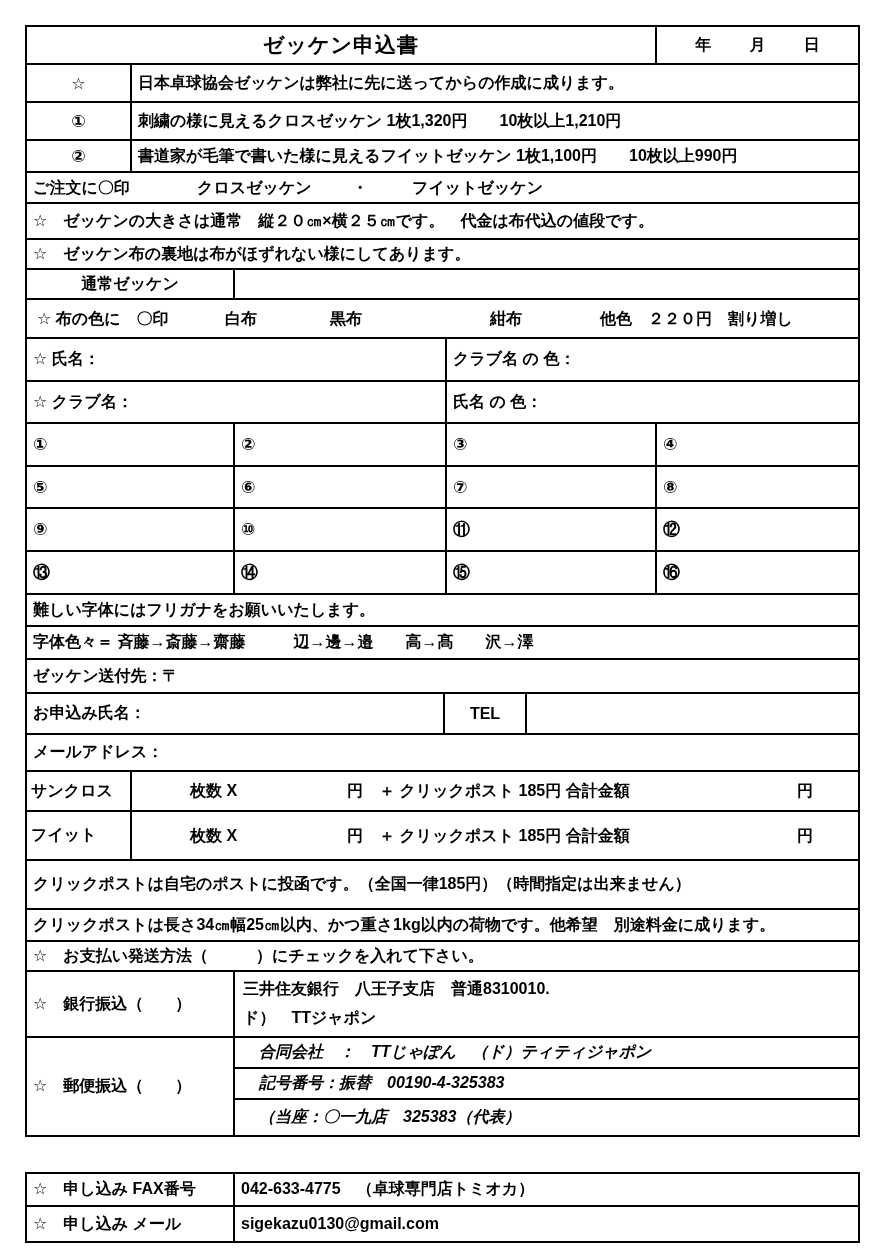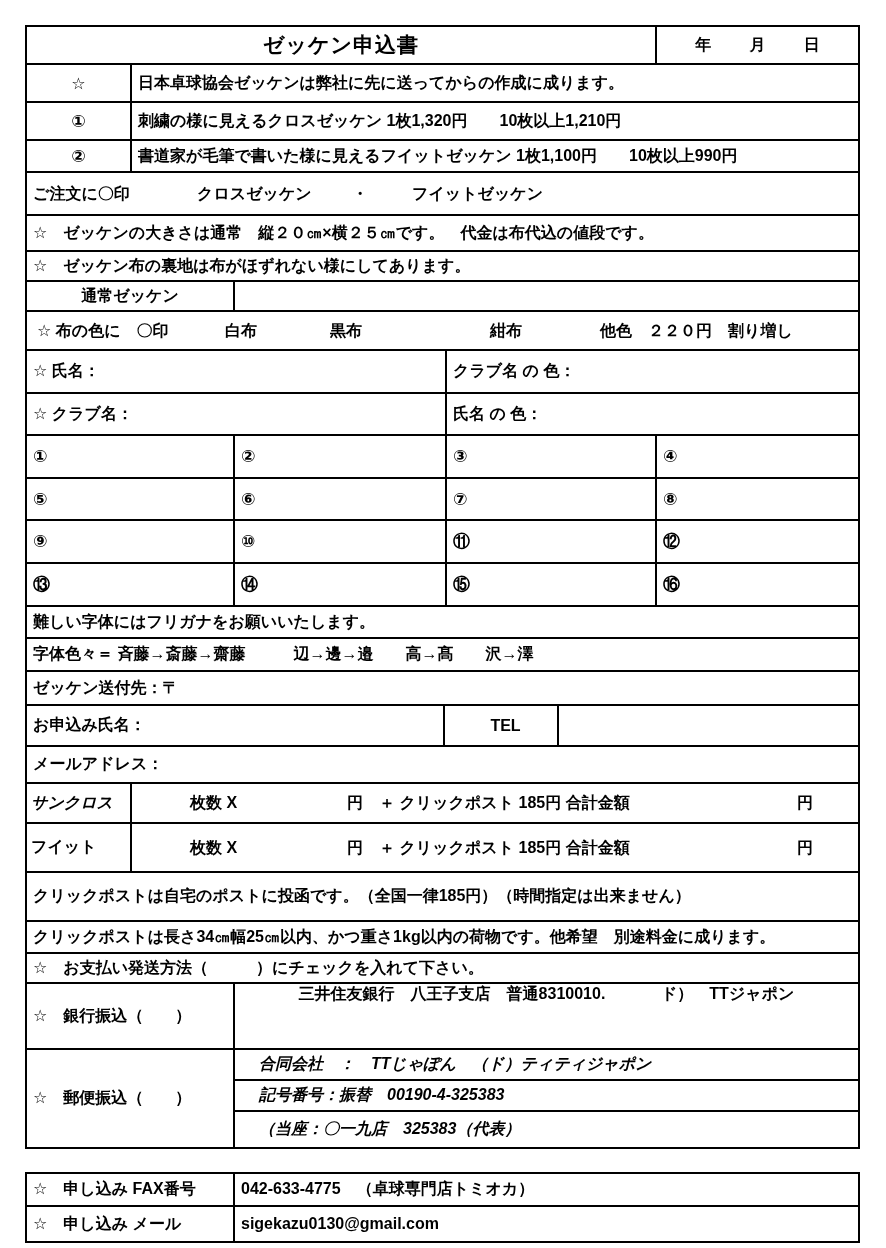--- a/index.html
+++ b/index.html
@@ -26,39 +26,39 @@
   .cell{
     border-right:2px solid #000;box-sizing:border-box;
     display:flex;align-items:center;
     padding:0 6px;overflow:hidden;white-space:nowrap;
   }
   .cell:last-child{border-right:none;}
   .cell.center{justify-content:center;padding:0;}
   .cell.rel{position:relative;padding:0;}
   .abs{position:absolute;top:50%;transform:translateY(-50%);white-space:nowrap;}
   
-  .h28{height:28px}.h30{height:30px}.h31{height:43px}.h32{height:32px}
+  .h28{height:28px}.h30{height:30px}.h31{height:31px}.h32{height:32px}
   .h33{height:33px}.h34{height:34px}.h35{height:49px}.h36{height:36px}
   .h37{height:37px}.h38{height:38px}.h39{height:39px}.h40{height:40px}
   .h41{height:41px}.h42{height:42px}.h43{height:43px}
   .h66{height:66px}.h97{height:97px}
   
   .w-sym{width:105px;flex:none;}
   .w-208{width:208px;flex:none;}
   .w-212{width:212px;flex:none;}
   .w-210{width:210px;flex:none;}
   .w-418{width:418px;flex:none;}
   .w-420{width:420px;flex:none;}
-  .w-105{width:105px;flex:none;margin-left:9px;}
+  .w-105{width:82px;flex:none;}
   .w-title{width:630px;flex:none;}
   .grow{flex:1 1 auto;min-width:0;}
   .title-cell{justify-content:center;font-size:21px;letter-spacing:1px;}
   .date-cell{display:flex;justify-content:space-evenly;align-items:center;padding:0;}
   .circ{font-size:17px;}
-  .two-line{flex-direction:row;align-items:flex-start;justify-content:space-evenly;}
+  .two-line{flex-direction:column;align-items:flex-start;justify-content:space-evenly;}
   .two-line span{display:block;}
   .sub-col{flex-direction:column;align-items:stretch;padding:0;}
   .sub-row{display:flex;align-items:center;padding:0 24px;box-sizing:border-box;border-bottom:2px solid #000;white-space:nowrap;font-style:italic;}
   .sub-row:last-child{border-bottom:none;}
   .sh33{height:33px}.sh34{height:34px}.sh30{height:38px}
 </style>
 </head>
 <body>
 
 <div class="page">
@@ -198,21 +198,21 @@
       <div class="cell w-418">お申込み氏名：</div>
       <div class="cell w-105 center">TEL</div>
       <div class="cell grow"></div>
     </div>
 
     <div class="row h37">
       <div class="cell grow">メールアドレス：</div>
     </div>
 
     <div class="row h40">
-      <div class="cell w-sym" style="padding:16px 4px;font-style:italic;">サンクロス</div>
+      <div class="cell w-sym" style="padding:16px 4px;">サンクロス</div>
       <div class="cell grow rel">
         <span class="abs" style="left:58px">枚数 X</span>
         <span class="abs" style="left:215px">円　＋ クリックポスト 185円 合計金額</span>
         <span class="abs" style="left:665px">円</span>
       </div>
     </div>
     <div class="row h35">
       <div class="cell w-sym" style="padding:0 4px;">フイット</div>
       <div class="cell grow rel">
         <span class="abs" style="left:58px">枚数 X</span>

